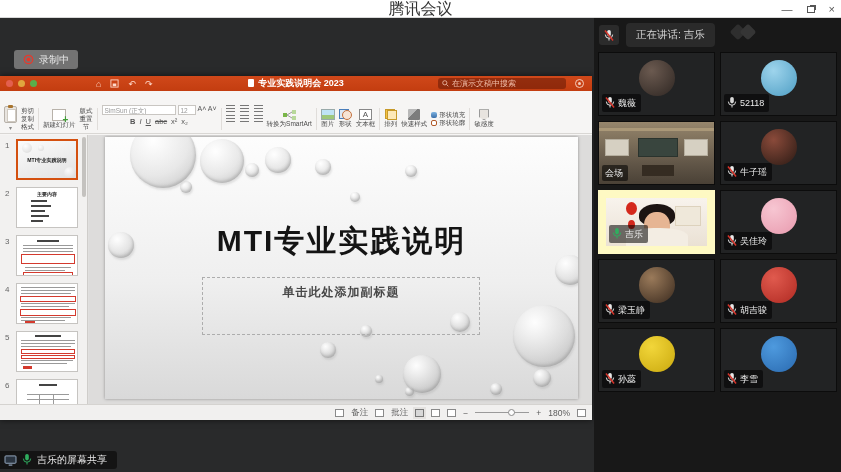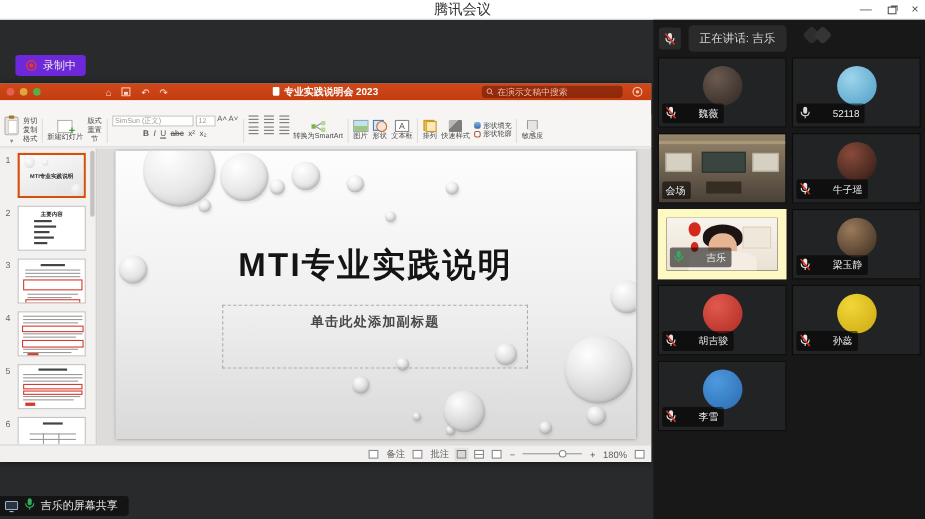--- a/index.html
+++ b/index.html
@@ -1,27 +1,27 @@
 <!DOCTYPE html>
 <html><head>
 <meta charset="utf-8">
 <style>
   * { margin:0; padding:0; box-sizing:border-box; }
   html,body { width:841px; height:472px; overflow:hidden; font-family:"Liberation Sans", sans-serif; }
   .stage { position:absolute; inset:0; width:841px; height:472px; background:#292a2b; overflow:hidden; }
 
   
   .os-bar { position:absolute; left:0; top:0; width:841px; height:18px; background:#ffffff; border-bottom:1px solid #d8d8d8; }
-  .os-title { position:absolute; left:0; right:0; top:0; text-align:center; font-size:13px; line-height:18px; color:#333; }
+  .os-title { position:absolute; left:0; right:0; top:0; text-align:center; font-size:16px; line-height:18px; color:#333; }
   .os-controls { position:absolute; right:6px; top:0; height:18px; display:flex; gap:14px; align-items:center; color:#555; }
   .osc { font-size:11px; line-height:18px; cursor:default; }
   .osc-restore { width:8px; height:7px; border:1px solid #555; box-shadow:2px -2px 0 -1px #555; }
 
   
-  .record-chip { position:absolute; left:14px; top:50px; height:19px; background:#6d28d9; border-radius:3px; display:flex; align-items:center; gap:5px; padding:0 9px; }
+  .record-chip { position:absolute; left:14px; top:50px; height:19px; background:#737373; border-radius:3px; display:flex; align-items:center; gap:5px; padding:0 9px; }
   .record-chip span { font-size:10px; color:#e8e8e8; }
 
   
   .ppt { position:absolute; left:0; top:76px; width:592px; height:344px; background:#f6f5f4; box-shadow:0 0 6px rgba(0,0,0,.6); }
   .ppt-titlebar { position:absolute; left:0; top:0; width:592px; height:15px; background:linear-gradient(#d0481a,#c33d10); }
   .lights { position:absolute; left:6px; top:4px; display:flex; gap:5px; }
   .light { width:7px; height:7px; border-radius:50%; }
   .l-red{background:#e35f4f;} .l-yel{background:#e0a63e;} .l-grn{background:#5aae4a;}
   .ppt-qat { position:absolute; left:96px; top:0; height:15px; display:flex; gap:9px; align-items:center; color:#ffd9cb; font-size:9px; }
   .ppt-doc-title { position:absolute; left:0; right:0; top:0; text-align:center; font-size:9px; line-height:15px; color:#fff; font-weight:bold; }
@@ -117,21 +117,21 @@
   .hdr-logo { position:absolute; left:128px; top:5px; width:50px; height:18px; opacity:.55; }
   .hdr-logo i { position:absolute; top:3px; width:12px; height:12px; background:#4a4a4a; border-radius:3px; transform:rotate(45deg); }
   .hdr-logo i:nth-child(1){ left:10px; background:#404040; }
   .hdr-logo i:nth-child(2){ left:20px; background:#4e4e4e; }
 
   .grid { position:absolute; left:4px; top:34px; width:239px; display:grid; grid-template-columns:117px 117px; gap:5px; }
   .tile { position:relative; width:117px; height:64px; background:#222324; border:1px solid #0c0c0c; overflow:hidden; }
   .tile.active { border:8px solid #fef9c3; }
   .avatar { position:absolute; left:50%; top:7px; transform:translateX(-50%); width:36px; height:36px; border-radius:50%; }
   .chiprow { position:absolute; left:3px; bottom:3px; display:flex; align-items:center; gap:3px; }
-  .namechip { display:flex; align-items:center; gap:20px; background:rgba(0,0,0,.55); border-radius:2px; padding:1.5px 5px 1.5px 3px; }
+  .namechip { display:flex; align-items:center; gap:3px; background:rgba(0,0,0,.55); border-radius:2px; padding:1.5px 5px 1.5px 3px; }
   .namechip span { font-size:9px; color:#ececec; white-space:nowrap; }
   .hostbadge { width:15px; height:15px; background:#f08c1e; border-radius:2px; display:flex; align-items:center; justify-content:center; }
 
   
   .vc-bg { position:absolute; inset:0; background:linear-gradient(#96866c,#5f5446 70%,#4a4136); }
   .vc-beam { position:absolute; left:0; top:6px; width:100%; height:3px; background:#aa9878; }
   .vc-board { position:absolute; left:39px; top:16px; width:40px; height:19px; background:#39453e; border:1px solid #2a332d; }
   .vc-side { position:absolute; top:17px; width:24px; height:17px; background:#d6d0c2; border:1px solid #b5ae9e; }
   .vc-desk { position:absolute; left:43px; bottom:8px; width:32px; height:11px; background:#352c22; }
 
@@ -513,20 +513,34 @@
               <span><svg width="10" height="13" viewBox="0 0 11 13">
                   <rect x="3.5" y="0.5" width="4" height="7" rx="2" fill="#2fae5f"></rect>
                   <path d="M1.5 5.5 Q1.5 9.5 5.5 9.5 Q9.5 9.5 9.5 5.5" fill="none" stroke="#2fae5f" stroke-width="1.1"></path>
                   <line x1="5.5" y1="9.5" x2="5.5" y2="12" stroke="#2fae5f" stroke-width="1.1"></line>
                 </svg></span>
               <span>吉乐</span>
             </span>
           </div>
         </div>
         <div class="tile">
+          <div class="avatar" style="background:radial-gradient(circle at 35% 30%, #f7c6d2, #e89aae);"></div>
+          <div class="chiprow">
+            <span class="namechip">
+              <span><svg width="10" height="13" viewBox="0 0 11 13">
+                  <rect x="3.5" y="0.5" width="4" height="7" rx="2" fill="#e8e8e8"></rect>
+                  <path d="M1.5 5.5 Q1.5 9.5 5.5 9.5 Q9.5 9.5 9.5 5.5" fill="none" stroke="#e8e8e8" stroke-width="1.1"></path>
+                  <line x1="5.5" y1="9.5" x2="5.5" y2="12" stroke="#e8e8e8" stroke-width="1.1"></line>
+                  <line x1="1" y1="1" x2="10" y2="12" stroke="#d8342a" stroke-width="1.6"></line>
+                </svg></span>
+              <span>吴佳玲</span>
+            </span>
+          </div>
+        </div>
+        <div class="tile">
           <div class="avatar" style="background:radial-gradient(circle at 35% 30%, #9a7a5a, #3a2a1e);"></div>
           <div class="chiprow">
             <span class="namechip">
               <span><svg width="10" height="13" viewBox="0 0 11 13">
                   <rect x="3.5" y="0.5" width="4" height="7" rx="2" fill="#e8e8e8"></rect>
                   <path d="M1.5 5.5 Q1.5 9.5 5.5 9.5 Q9.5 9.5 9.5 5.5" fill="none" stroke="#e8e8e8" stroke-width="1.1"></path>
                   <line x1="5.5" y1="9.5" x2="5.5" y2="12" stroke="#e8e8e8" stroke-width="1.1"></line>
                   <line x1="1" y1="1" x2="10" y2="12" stroke="#d8342a" stroke-width="1.6"></line>
                 </svg></span>
               <span>梁玉静</span>

